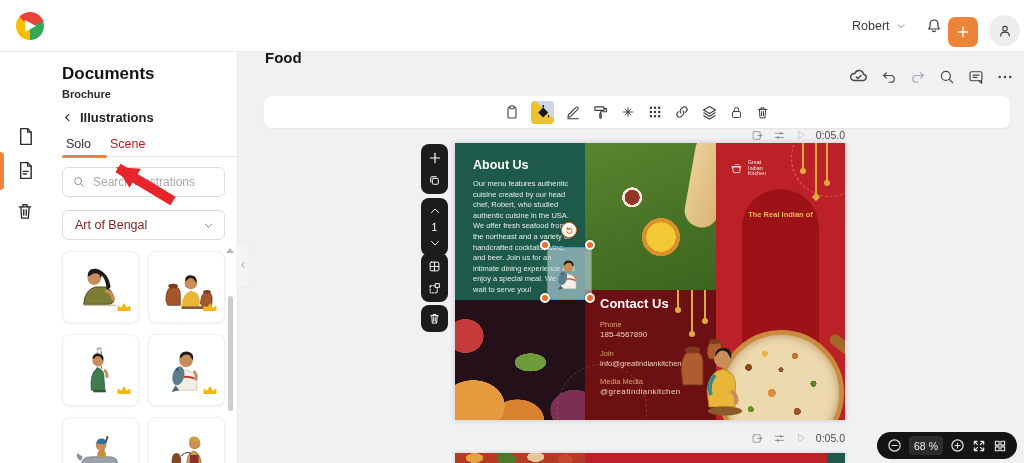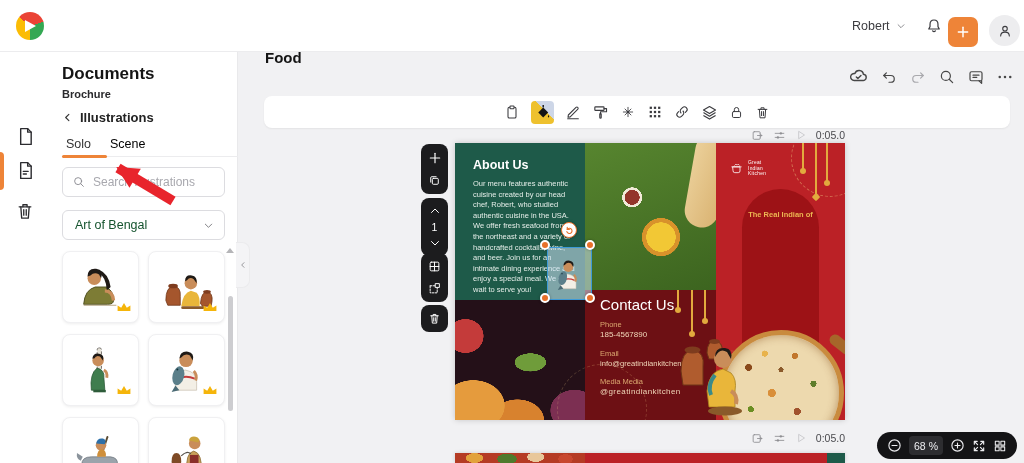--- a/index.html
+++ b/index.html
@@ -15,27 +15,27 @@
   .avatar { position:absolute; left:989px; top:15px; width:31px; height:31px; border-radius:50%; background:#ededef; color:#3a3a3e; display:flex; align-items:center; justify-content:center; }
   
   .rail { position:absolute; left:0; top:52px; width:50px; height:411px; background:#fff; z-index:26; }
   .rail .ritem { position:absolute; left:13px; width:24px; height:24px; color:#2c2c30; display:flex; align-items:center; justify-content:center; cursor:pointer; }
   
   .panel { position:absolute; left:50px; top:52px; width:188px; height:411px; background:#fff; border-right:1px solid #e9e9eb; z-index:20; }
   .panel h1 { font-size:17px; font-weight:bold; color:#141414; position:absolute; left:12px; top:12px; }
   .panel .sub { font-size:11px; font-weight:bold; color:#2b2b2e; position:absolute; left:12px; top:36px; }
   .backrow { position:absolute; left:12px; top:58px; display:flex; align-items:center; gap:7px; color:#222; cursor:pointer; }
   .backrow span { font-size:13px; font-weight:bold; }
-  .tab { position:absolute; top:85px; font-size:12.5px; color:#000000; cursor:pointer; }
+  .tab { position:absolute; top:85px; font-size:12.5px; color:#b91c1c; cursor:pointer; }
   .tab-underline { position:absolute; left:12px; top:103px; width:45px; height:2.5px; background:#ee8438; border-radius:2px; z-index:2; }
   .tab-divider { position:absolute; left:12px; top:104px; width:176px; height:1px; background:#ececee; }
   .mini-input { position:absolute; left:12px; width:163px; height:30px; border:1px solid #dcdce0; border-radius:6px; background:#fff; display:flex; align-items:center; padding:0 9px; gap:7px; }
   .mini-input input { border:none; outline:none; flex:1; font-size:12px; color:#444; font-family:inherit; background:transparent; }
   .mini-input input::placeholder { color:#a8a8ae; }
-  .dropdown { position:absolute; left:12px; top:158px; width:163px; height:30px; border:1px solid #dcdce0; border-radius:6px; display:flex; align-items:center; justify-content:space-between; padding:0 10px 0 12px; font-size:12.5px; color:#14532d; cursor:pointer; }
+  .dropdown { position:absolute; left:12px; top:158px; width:163px; height:30px; border:1px solid #dcdce0; border-radius:6px; display:flex; align-items:center; justify-content:space-between; padding:0 10px 0 12px; font-size:12.5px; color:#7f1d1d; cursor:pointer; }
   .cards { position:absolute; left:12px; top:199px; width:164px; display:grid; grid-template-columns:77px 77px; grid-auto-rows:72px; gap:11px 9px; }
   .card { background:#fff; border:1px solid #f0f0f2; border-radius:8px; box-shadow:0 1px 3px rgba(0,0,0,.07); position:relative; display:flex; align-items:center; justify-content:center; cursor:pointer; }
   .card .crown { position:absolute; right:6px; bottom:5px; }
   .panel-scroll { position:absolute; left:178px; top:244px; width:5px; height:115px; background:#cdcdd0; border-radius:3px; }
   .collapse-tab { position:absolute; left:236px; top:242px; width:14px; height:46px; background:#f4f4f6; border:1px solid #ebebed; border-left:none; border-radius:0 8px 8px 0; z-index:22; display:flex; align-items:center; justify-content:center; color:#98989c; font-size:10px; cursor:pointer; }
   
   .doc-title { position:absolute; left:265px; top:49px; font-size:15px; font-weight:bold; color:#141414; }
   .doc-actions { position:absolute; left:848px; top:66px; display:flex; align-items:center; gap:11px; color:#474747; }
   .floatbar { position:absolute; left:264px; top:96px; width:746px; height:32px; background:#fff; border-radius:8px; box-shadow:0 1px 2px rgba(0,0,0,.06); display:flex; align-items:center; padding-left:240px; gap:11px; color:#3b3b3f; z-index:5; }
   .fill-tile { width:23px; height:23px; border-radius:4px; background:linear-gradient(225deg,#cdd6e7 0 40%,#eec12e 40%); display:flex; align-items:center; justify-content:center; }
@@ -482,24 +482,24 @@
     linear-gradient(160deg, #57852f, #3c641f);">
     <div style="position:absolute;right:-8px;top:-10px;width:34px;height:95px;border-radius:17px;background:linear-gradient(100deg,#ecd19b,#d9b271);transform:rotate(10deg);"></div>
   </div>
 
   <div style="position:absolute;left:130px;top:147px;width:131px;height:130px;background:#6d1014;">
     <div class="mandala" style="left:-28px;bottom:-34px;width:90px;height:90px;opacity:.5;"></div>
   </div>
   <div class="hang" style="left:222px;top:147px;height:18px;"></div>
   <div class="hang" style="left:236px;top:147px;height:42px;"></div>
   <div class="hang" style="left:249px;top:147px;height:29px;"></div>
-  <div style="position:absolute;left:145px;top:153px;font-size:15px;font-weight:normal;color:#fff;z-index:2;">Contact Us</div>
+  <div style="position:absolute;left:145px;top:153px;font-size:13px;font-weight:bold;color:#fff;z-index:2;">Contact Us</div>
   <div style="position:absolute;left:145px;top:177px;font-size:7.5px;color:#dba870;z-index:2;">Phone</div>
   <div style="position:absolute;left:145px;top:187px;font-size:8px;color:#f0d6b8;z-index:2;">185-4567890</div>
-  <div style="position:absolute;left:145px;top:206px;font-size:7.5px;color:#dba870;z-index:2;">Email</div>
+  <div style="position:absolute;left:145px;top:206px;font-size:7.5px;color:#dba870;z-index:2;">Join</div>
   <div style="position:absolute;left:145px;top:216px;font-size:7.6px;color:#f0d6b8;z-index:2;">info@greatindiankitchen.com</div>
   <div style="position:absolute;left:145px;top:234px;font-size:7.5px;color:#dba870;z-index:2;">Media Media</div>
   <div style="position:absolute;left:145px;top:244px;font-size:8px;letter-spacing:.4px;color:#f0d6b8;z-index:2;">@greatindiankitchen</div>
 
   <div style="position:absolute;left:261px;top:0;width:129px;height:277px;background:#bb2126;overflow:hidden;">
     <div class="mandala" style="right:-24px;top:-24px;width:78px;height:78px;"></div>
     <div class="mandala" style="left:-30px;bottom:-10px;width:80px;height:80px;opacity:.55;"></div>
 
     <div style="position:absolute;left:13px;top:17px;display:flex;align-items:center;gap:4px;color:#fff;">
       <span style="display:flex;">

